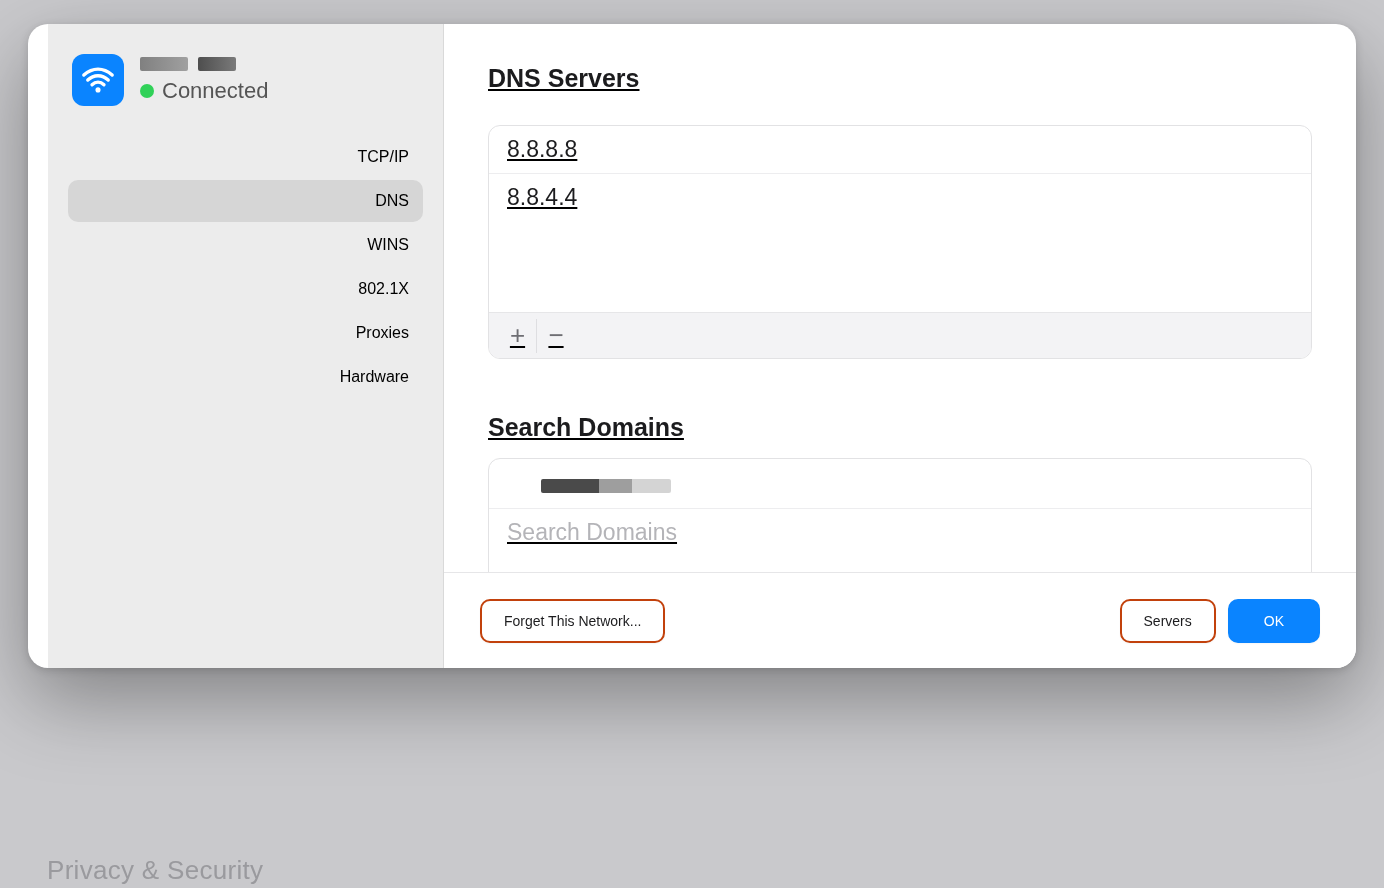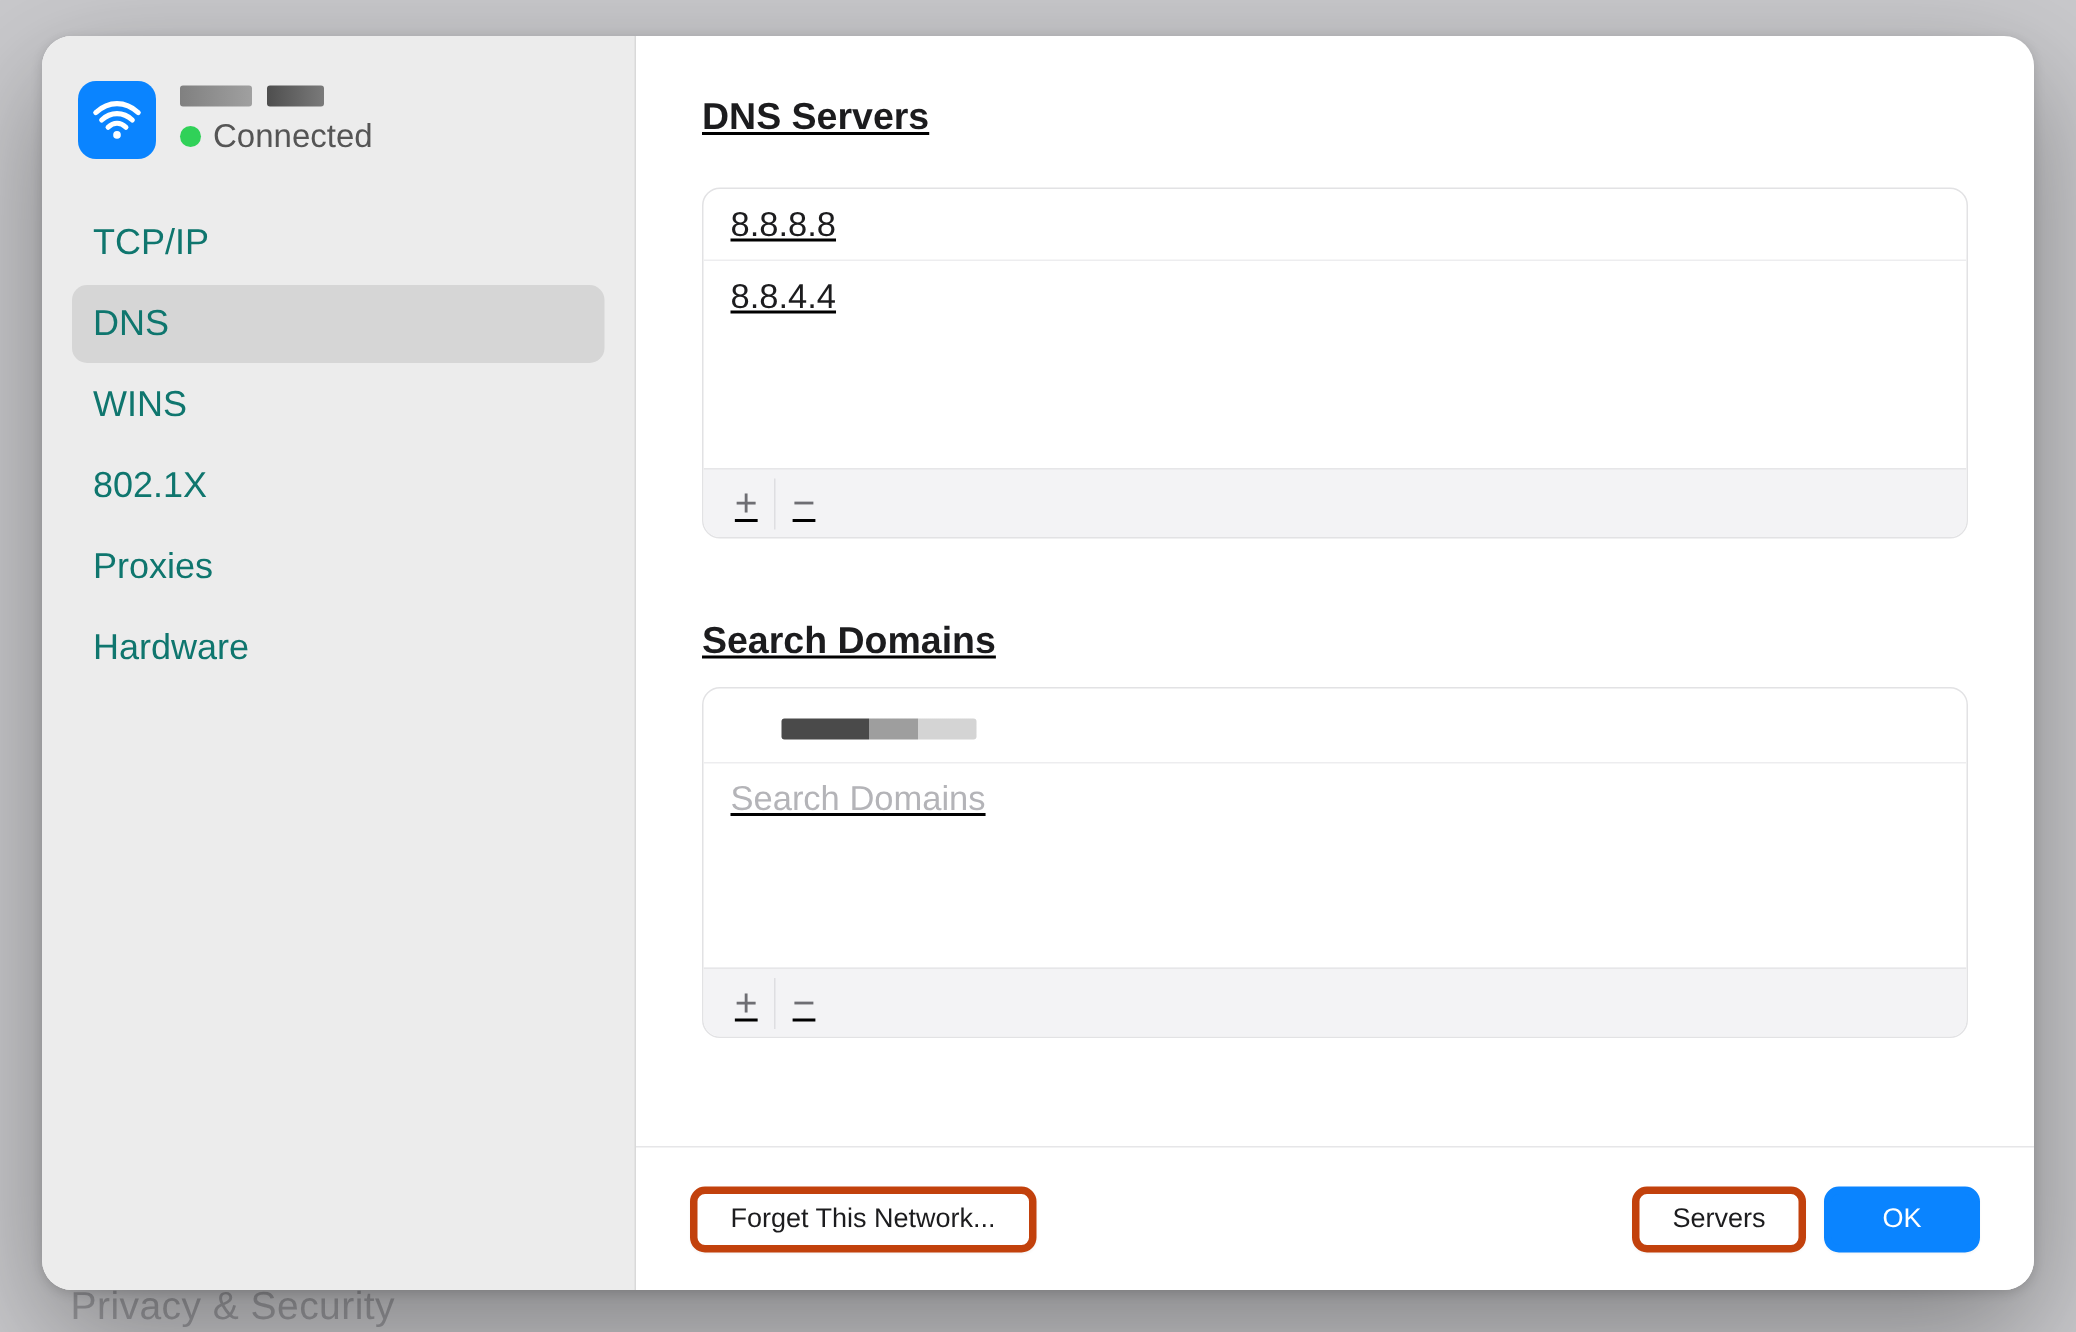--- a/index.html
+++ b/index.html
@@ -17,26 +17,27 @@
       bottom: 2px;
       font-size: 26px;
       color: #9a9a9e;
       letter-spacing: 0.3px;
     }
     .dialog {
       position: absolute;
       top: 24px;
       left: 28px;
       width: 1328px;
-      height: 836px;
+      height: 644px;
       background: #ffffff;
       border-radius: 20px;
       box-shadow: 0 30px 80px rgba(0,0,0,0.35), 0 2px 8px rgba(0,0,0,0.15);
       display: flex;
       overflow: hidden;
+      padding-left: 20px;
     }
     .sidebar {
       width: 396px;
       flex: 0 0 396px;
       background: #ececec;
       border-right: 1px solid #d9d9d9;
       padding: 24px 20px 20px 20px;
     }
     .conn-header {
       display: flex;
@@ -82,25 +83,26 @@
       border-radius: 50%;
       background: #30d158;
     }
     .nav {
       display: flex;
       flex-direction: column;
       gap: 2px;
       margin-top: 10px;
     }
     .nav-item {
-      font-size: 24px;
-      color: #0f766e;
+      font-size: 16px;
+      color: #000000;
       padding: 12px 14px;
       border-radius: 10px;
       cursor: default;
+      text-align: right;
     }
     .nav-item.selected {
       background: #d6d6d6;
     }
     .content {
       flex: 1;
       position: relative;
       display: flex;
       flex-direction: column;
     }
@@ -174,22 +176,22 @@
       align-items: center;
       padding: 0 36px;
       gap: 12px;
       background: #fff;
     }
     .spacer-flex { flex: 1; }
     .btn {
       height: 44px;
       padding: 0 22px;
       border-radius: 10px;
-      font-size: 18px;
-      border: 5px solid #c2410c;
+      font-size: 14px;
+      border: 2px solid #c2410c;
       background: #fff;
       color: #1c1c1e;
       box-shadow: 0 1px 2px rgba(0,0,0,0.04);
       display: flex;
       align-items: center;
       cursor: default;
     }
     .btn.primary {
       background: #0a84ff;
       border-color: #0a84ff;

